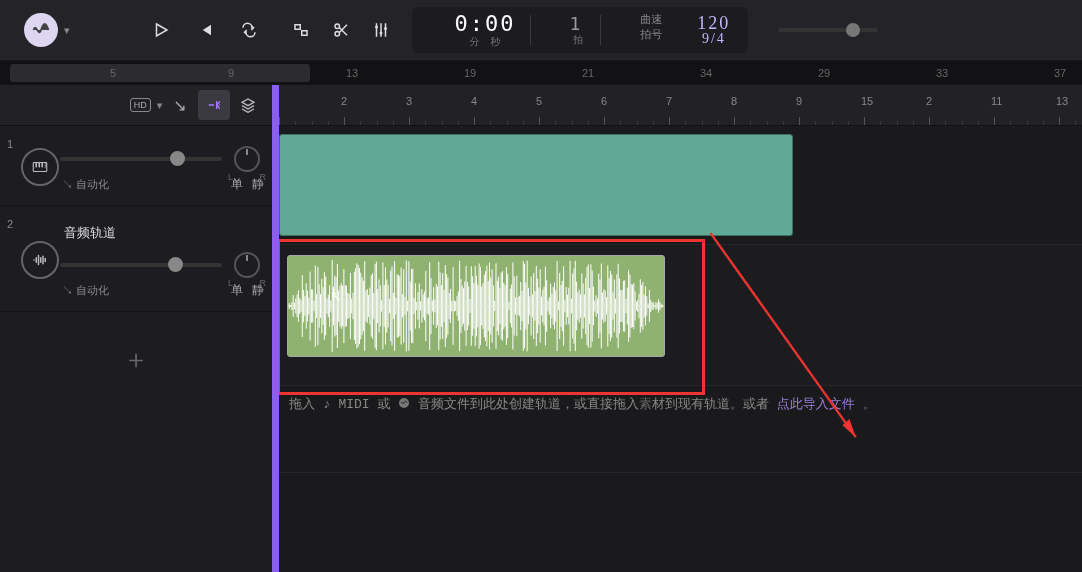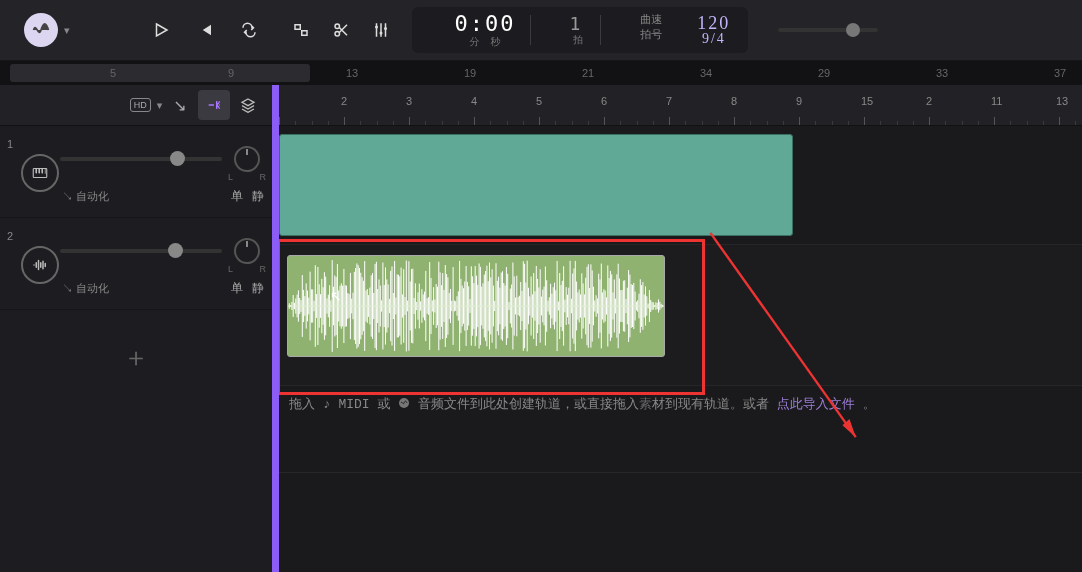--- a/index.html
+++ b/index.html
@@ -42,21 +42,21 @@
   .track-head{display:flex;align-items:center;justify-content:space-between;height:26px;}
   .track-name{font-size:13px;color:#ddd;margin-left:4px;}
   .head-icons{display:flex;gap:8px;align-items:center;}
   .mini-btn{width:22px;height:22px;border-radius:4px;background:#2f2f34;display:flex;align-items:center;justify-content:center;color:#bbb;font-size:13px;}
   .vol-row{display:flex;align-items:center;gap:8px;margin-top:6px;}
   .vol-slider{flex:1;height:4px;background:#333;border-radius:2px;position:relative;}
   .vol-slider .thumb{position:absolute;top:-6px;width:15px;height:15px;border-radius:50%;background:#888;}
   .knob{width:22px;height:22px;border-radius:50%;border:2px solid #555;position:relative;}
   .knob::after{content:'';position:absolute;left:50%;top:1px;width:2px;height:6px;background:#888;transform:translateX(-50%);}
   .knob-lab{position:absolute;font-size:9px;color:#666;}
-  .bottom-row{display:flex;align-items:center;justify-content:space-between;font-size:11px;color:#888;margin-top:16px;padding-left:2px;}
+  .bottom-row{display:flex;align-items:center;justify-content:space-between;font-size:11px;color:#888;margin-top:4px;padding-left:2px;}
   .ms-btn{font-size:12px;color:#aaa;margin-left:6px;}
   .add-track{flex:1;display:flex;align-items:flex-start;justify-content:center;padding-top:30px;}
   .add-track .plus{font-size:26px;color:#666;}
   
   .right-col{flex:1;background:#1a1a1c;position:relative;overflow:hidden;}
   .ruler{height:40px;background:#222226;border-bottom:1px solid #111;position:relative;font-size:11px;color:#888;}
   .ruler span{position:absolute;top:10px;}
   .ruler .tick{position:absolute;bottom:0;width:1px;height:8px;background:#555;}
   .ruler .minit{position:absolute;bottom:0;width:1px;height:4px;background:#3a3a3a;}
   .tracks-area{position:relative;}
@@ -232,20 +232,24 @@
     <div class="track" style="border-bottom:1px solid #16161a;padding:8px 0 6px 0;">
       <div class="track-num">2</div>
       <div class="track-icon-col">
         <div class="track-icon">
           <svg viewBox="0 0 24 24">
               <path d="M4 12v0M7 9v6M10 6v12M13 9v6M16 7v10M19 10v4" stroke="#bbb" stroke-width="2" stroke-linecap="round"></path>
             </svg>
         </div>
       </div>
       <div class="track-body">
+        <div class="track-head">
+          <span class="track-name">音频轨道</span>
+          <div class="head-icons"></div>
+        </div>
         <div class="vol-row">
           <div class="vol-slider">
               <div class="thumb" style="left:108px"></div>
             </div>
           <div style="position:relative;width:34px;display:flex;justify-content:center;">
             <div class="knob"></div>
             <span class="knob-lab" style="left:-2px;bottom:-10px">L</span>
             <span class="knob-lab" style="right:-2px;bottom:-10px">R</span>
           </div>
         </div>

